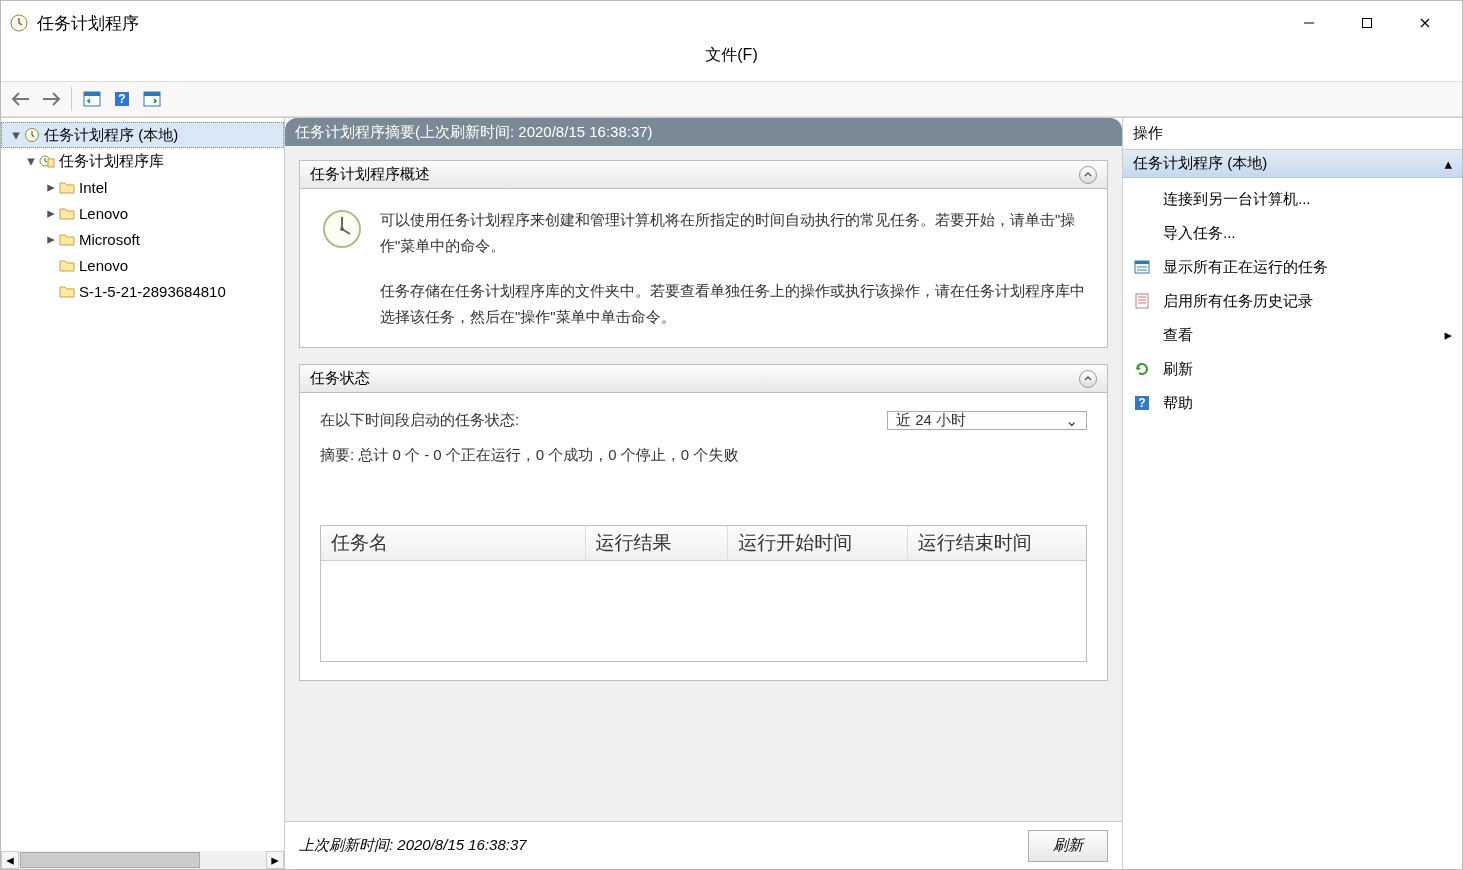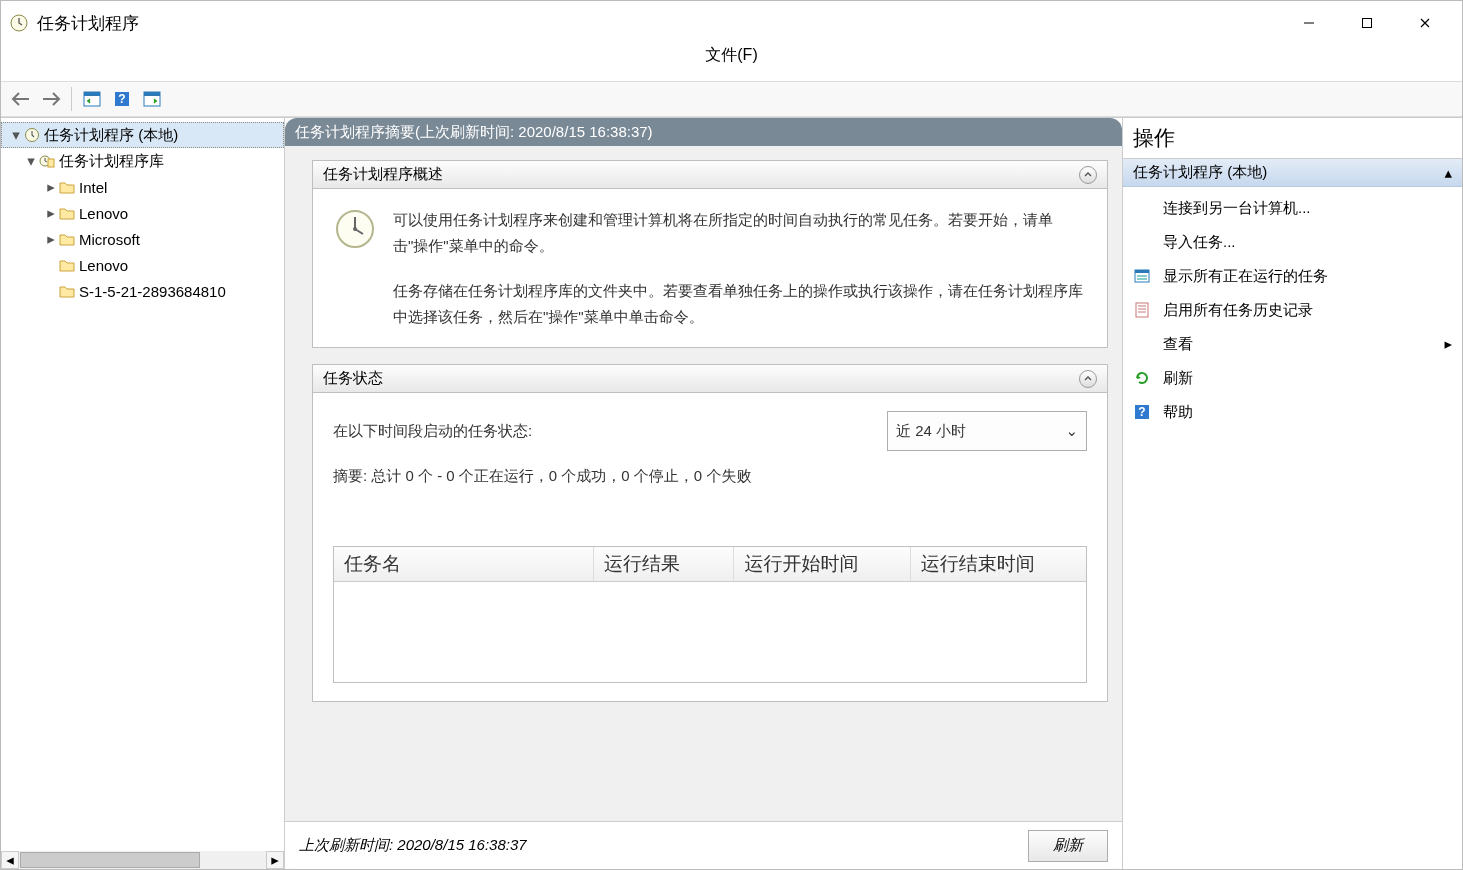--- a/index.html
+++ b/index.html
@@ -20,37 +20,37 @@
   .tree-row { display: flex; align-items: center; height: 26px; padding-left: 6px; white-space: nowrap; }
   .tree-row.selected { background: #d9e8f7; border: 1px dotted #888; }
   .expander { width: 16px; display: inline-flex; justify-content: center; color: #555; }
   .folder-icon { margin-right: 4px; }
   .hscroll { position: absolute; bottom: 0; left: 0; right: 0; height: 18px; background: #f0f0f0; display: flex; align-items: center; }
   .hscroll .arrow { width: 18px; height: 18px; display: flex; align-items: center; justify-content: center; border: 1px solid #ccc; background: #f5f5f5; }
   .hscroll .thumb { height: 16px; background: #ccc; border: 1px solid #aaa; margin-left: 1px; width: 180px; }
   .center { flex: 1; display: flex; flex-direction: column; background: #f0f0f0; overflow: hidden; border-radius: 12px; }
   .center-header { height: 28px; background: #7a8996; color: #fff; display: flex; align-items: center; padding: 0 10px; font-size: 15px; }
   .center-body { flex: 1; overflow-y: scroll; padding: 14px; display: flex; flex-direction: column; gap: 16px; }
-  .group { background: #fff; border: 1px solid #bfbfbf; margin-left: 13px; }
+  .group { background: #fff; border: 1px solid #bfbfbf; }
   .group-header { background: linear-gradient(#fdfdfd,#e8e8e8); border-bottom: 1px solid #bfbfbf; padding: 4px 10px; display: flex; align-items: center; justify-content: space-between; }
   .collapse-btn { width: 18px; height: 18px; border: 1px solid #999; border-radius: 50%; background: linear-gradient(#fff,#ddd); display: flex; align-items: center; justify-content: center; }
   .group-body { padding: 18px 20px; font-size: 15px; color: #333; }
   .overview { display: flex; gap: 16px; }
   .clockicon { flex: none; }
   .status-row { display: flex; align-items: center; justify-content: space-between; margin-bottom: 16px; }
-  .combo { width: 200px; height: 40px; border: 1px solid #adadad; background: #fdfdfd; display: flex; align-items: center; padding: 0 8px; justify-content: space-between; font-size: 15px; }
+  .combo { width: 200px; height: 19px; border: 1px solid #adadad; background: #fdfdfd; display: flex; align-items: center; padding: 0 8px; justify-content: space-between; font-size: 15px; }
   .summary-line { margin-bottom: 60px; }
   .task-table { border: 1px solid #bfbfbf; }
   .task-table .thead { display: flex; background: linear-gradient(#fdfdfd,#efefef); border-bottom: 1px solid #ccc; }
   .task-table .th { padding: 4px 10px; border-right: 1px solid #ddd; font-size: 19px; }
   .task-table .tbody { height: 100px; }
   .center-footer { height: 48px; border-top: 1px solid #ccc; background: #fff; display: flex; align-items: center; justify-content: space-between; padding: 0 14px; font-style: italic; }
   .refresh-btn { width: 80px; height: 32px; border: 1px solid #adadad; background: linear-gradient(#fdfdfd,#e8e8e8); display: flex; align-items: center; justify-content: center; }
   .actions { width: 340px; border-left: 1px solid #ccc; display: flex; flex-direction: column; }
-  .actions-header { padding: 6px 10px; font-size: 21px; border-bottom: 1px solid #ccc; background: #fff; }
+  .actions-header { padding: 6px 10px; font-size: 15px; border-bottom: 1px solid #ccc; background: #fff; }
   .actions-sub { background: linear-gradient(#e3ecf7,#c6d8ee); padding: 4px 10px; font-size: 15px; display: flex; justify-content: space-between; align-items: center; border-bottom: 1px solid #b6c9de; }
   .action-list { flex: 1; padding: 4px 0; overflow: auto; }
   .action-item { display: flex; align-items: center; height: 34px; padding: 0 10px; gap: 12px; font-size: 15px; }
   .action-item .aicon { width: 18px; height: 18px; flex: none; }
   .red-box { border: 2px solid #e11; }
   .action-item .spacer { flex: 1; }
   svg { display: block; }
 </style>
 </head>
 <body>

